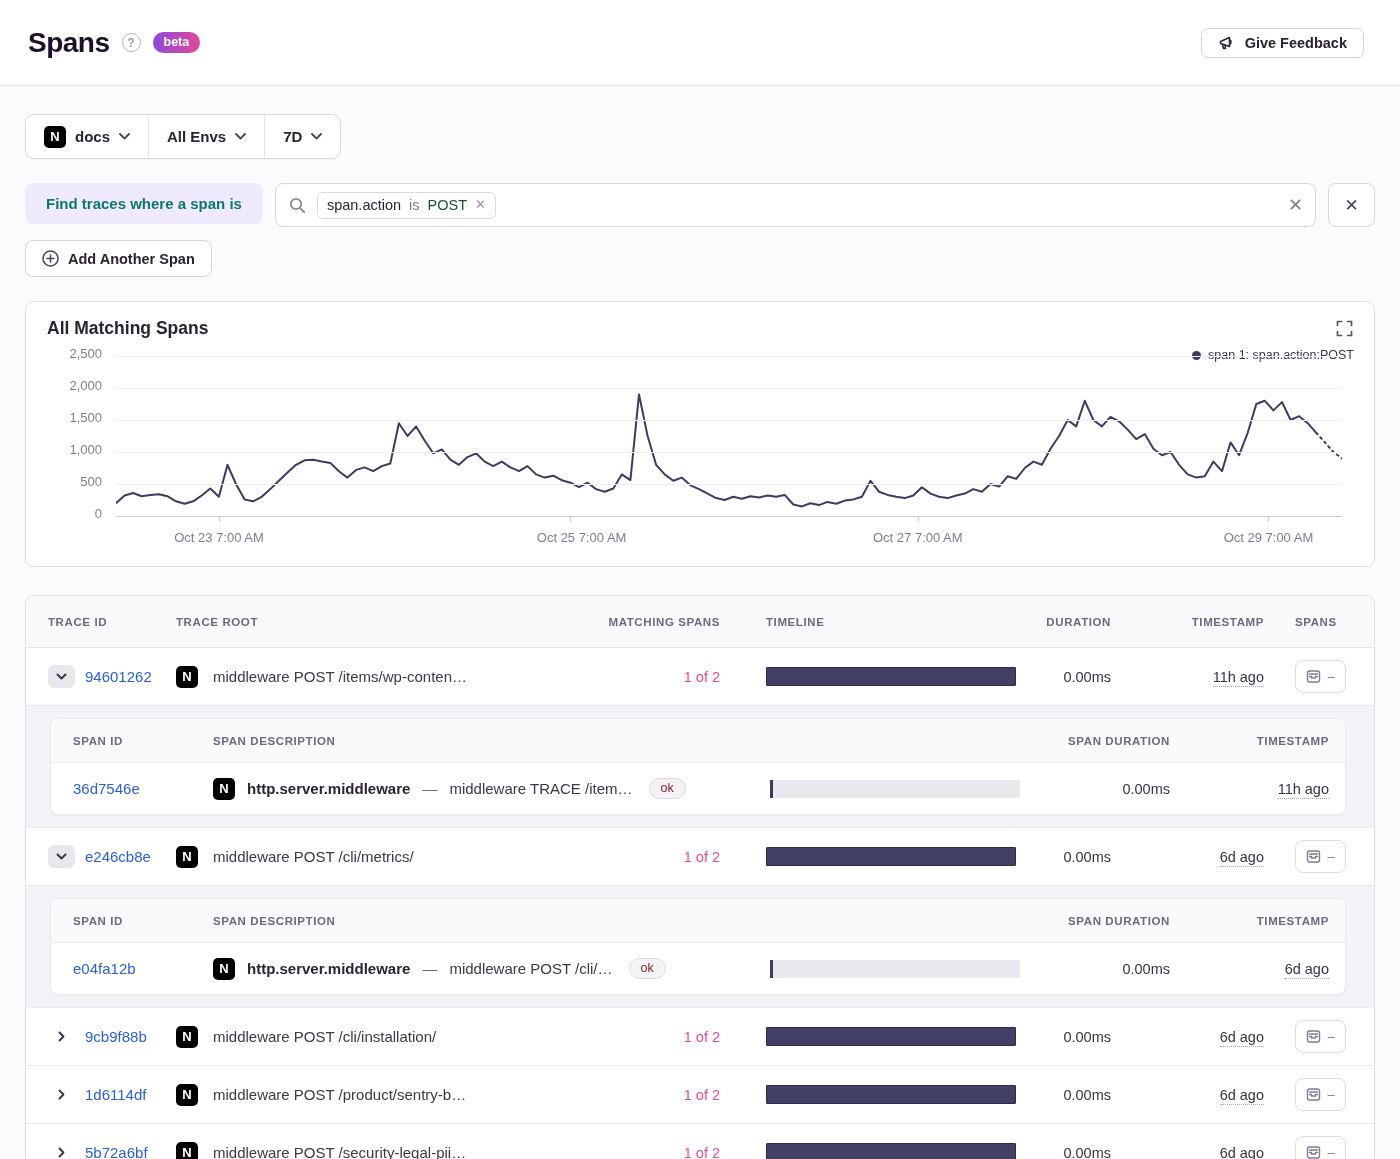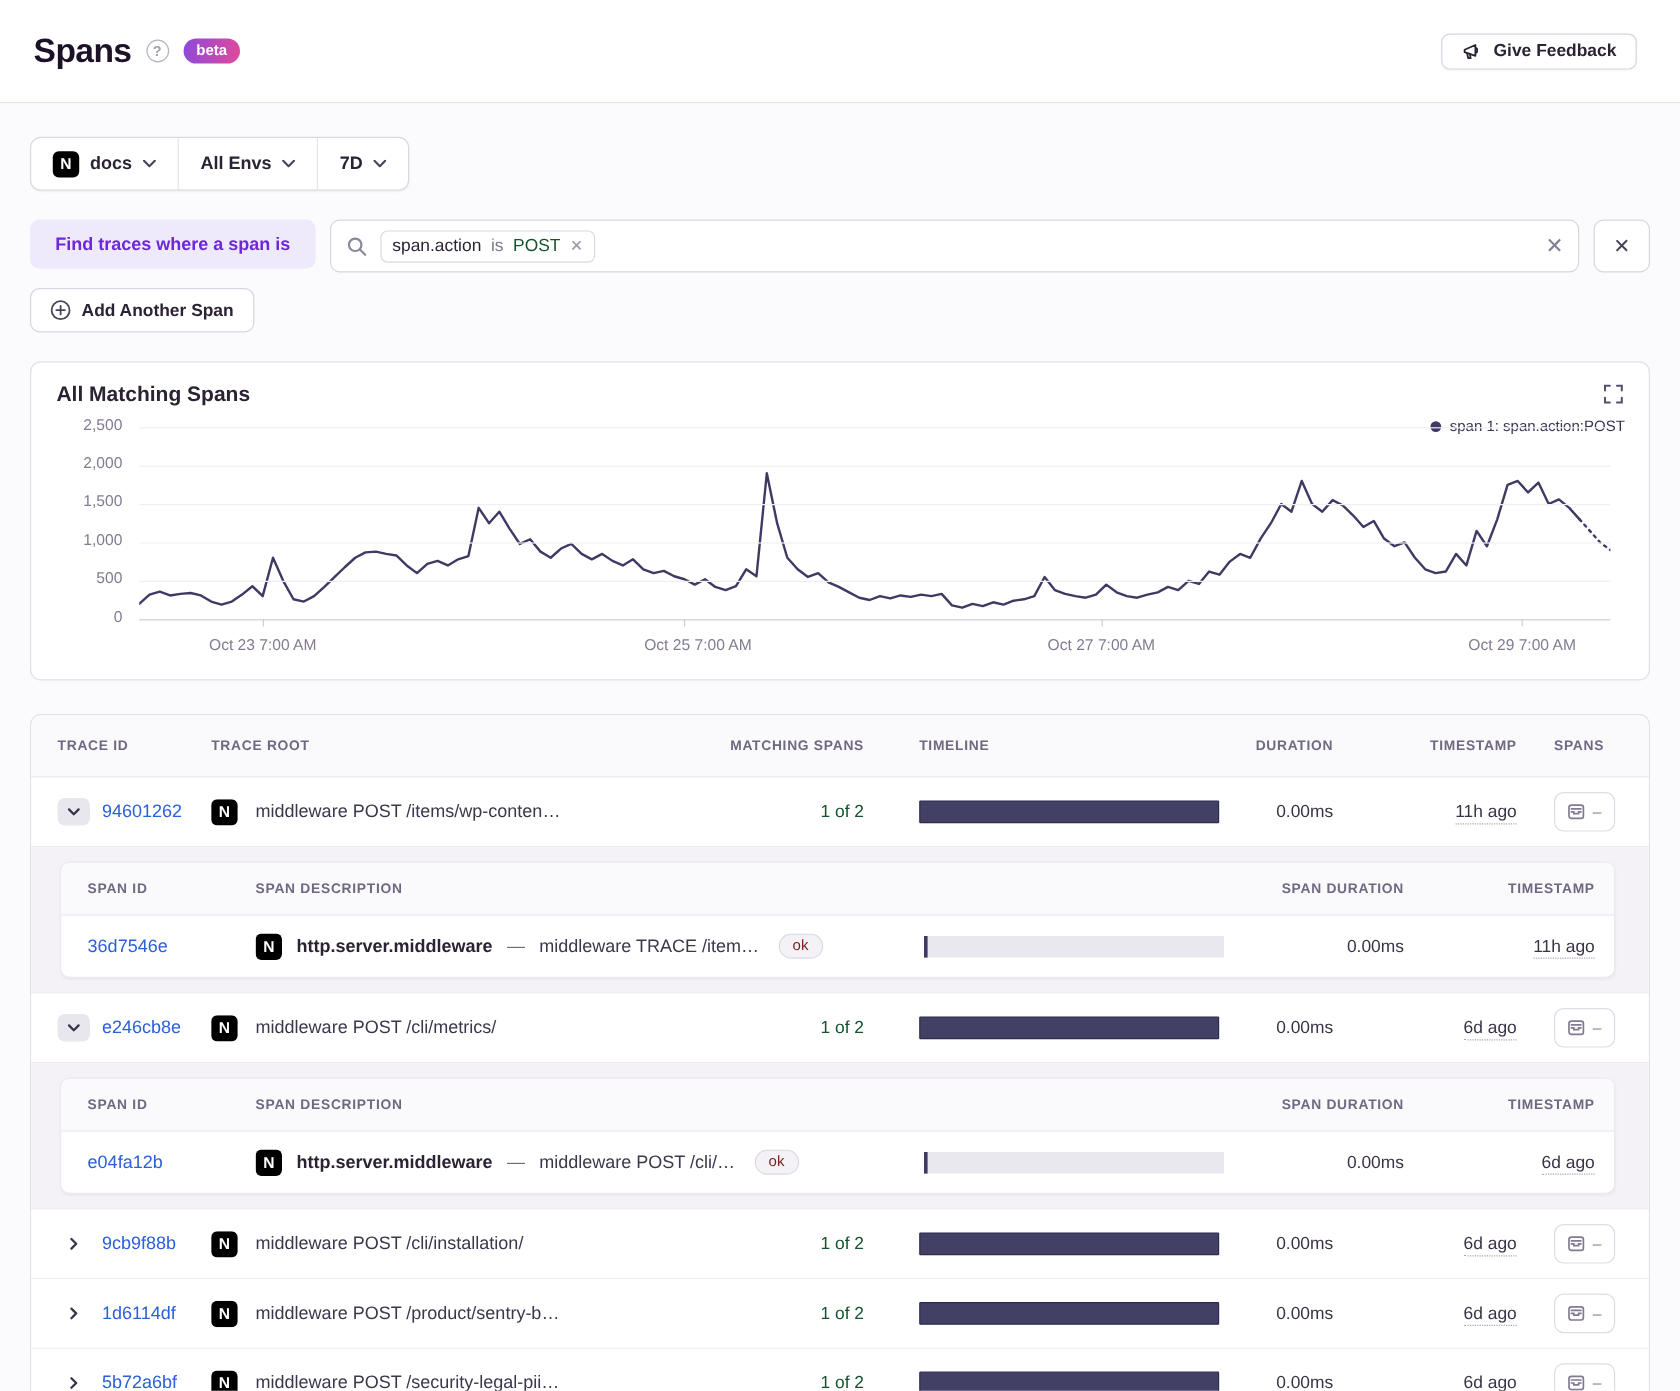--- a/index.html
+++ b/index.html
@@ -28,21 +28,21 @@
   .filter-seg { display:flex; align-items:center; gap:9px; padding:0 18px; font-size:15px; font-weight:bold;
                 color:#2b2233; cursor:pointer; }
   .filter-seg + .filter-seg { border-left:1px solid #e6e3ea; }
   .nextjs-logo { width:22px; height:22px; background:#000; border-radius:5px; color:#fff;
                  font-size:13px; font-weight:bold; display:flex; align-items:center; justify-content:center; }
   .chev { width:11px; height:7px; }
   .chev polyline { fill:none; stroke:#4b445c; stroke-width:1.8; stroke-linecap:round; stroke-linejoin:round; }
 
   
   .query-row { display:flex; align-items:flex-start; gap:12px; margin-top:24px; }
-  .where-pill { background:#eeeafc; color:#6d28d9; font-size:15px; font-weight:bold; border-radius:8px;
+  .where-pill { background:#eeeafc; color:#0f766e; font-size:15px; font-weight:bold; border-radius:8px;
                 padding:12px 21px; white-space:nowrap; }
   .searchbar { flex:1; display:flex; align-items:center; background:#fff; border:1px solid #d9d5e0;
                border-radius:8px; height:44px; padding:0 12px 0 13px; }
   .search-icon-svg { width:17px; height:17px; margin-right:11px; flex:none; }
   .search-icon-svg circle { fill:none; stroke:#8d8699; stroke-width:1.8; }
   .search-icon-svg line { stroke:#8d8699; stroke-width:1.8; stroke-linecap:round; }
   .token { display:flex; align-items:center; gap:8px; border:1px solid #dcd8e2; border-radius:6px;
            padding:4px 9px 5px; font-size:14.5px; background:#fff; }
   .token .t-key { color:#2b2233; }
   .token .t-op  { color:#80798d; }
@@ -93,21 +93,21 @@
   .idcell { display:flex; align-items:center; gap:10px; }
   .chev-btn { width:27px; height:23px; background:#e9e7ee; border-radius:6px; display:flex;
               align-items:center; justify-content:center; cursor:pointer; flex:none; }
   .chev-plain { width:27px; display:flex; align-items:center; justify-content:center; flex:none; cursor:pointer; }
   .chev-btn svg, .chev-plain svg { width:11px; height:11px; }
   .chev-btn polyline, .chev-plain polyline { fill:none; stroke:#3a3246; stroke-width:1.9;
               stroke-linecap:round; stroke-linejoin:round; }
   .trace-link { color:#2b60d9; font-size:15px; text-decoration:none; cursor:pointer; }
   .rootcell { display:flex; align-items:center; gap:15px; font-size:15px; color:#3d374b; overflow:hidden;
               white-space:nowrap; }
-  .matchcell { text-align:right; font-size:14.5px; color:#14532d; }
+  .matchcell { text-align:right; font-size:14.5px; color:#ec4899; }
   .tl-bar { width:250px; height:19px; background:#434066; border:1px solid #2e2b4f; border-radius:1px; }
   .durcell { text-align:right; font-size:14.5px; color:#3a3246; }
   .tscell { text-align:right; font-size:14.5px; color:#3a3246; }
   .ts-underline { border-bottom:1px dotted #aaa2b6; padding-bottom:1px; cursor:pointer; }
   .issuescell { padding-left:31px; }
   .issues-btn { width:51px; height:33px; border:1px solid #dfdbe5; border-radius:8px; background:#fff;
                 display:flex; align-items:center; justify-content:center; gap:6px; color:#817a90;
                 cursor:pointer; }
   .issues-btn svg { width:15px; height:15px; }
   .issues-btn svg * { fill:none; stroke:#817a90; stroke-width:1.4; stroke-linecap:round; }

